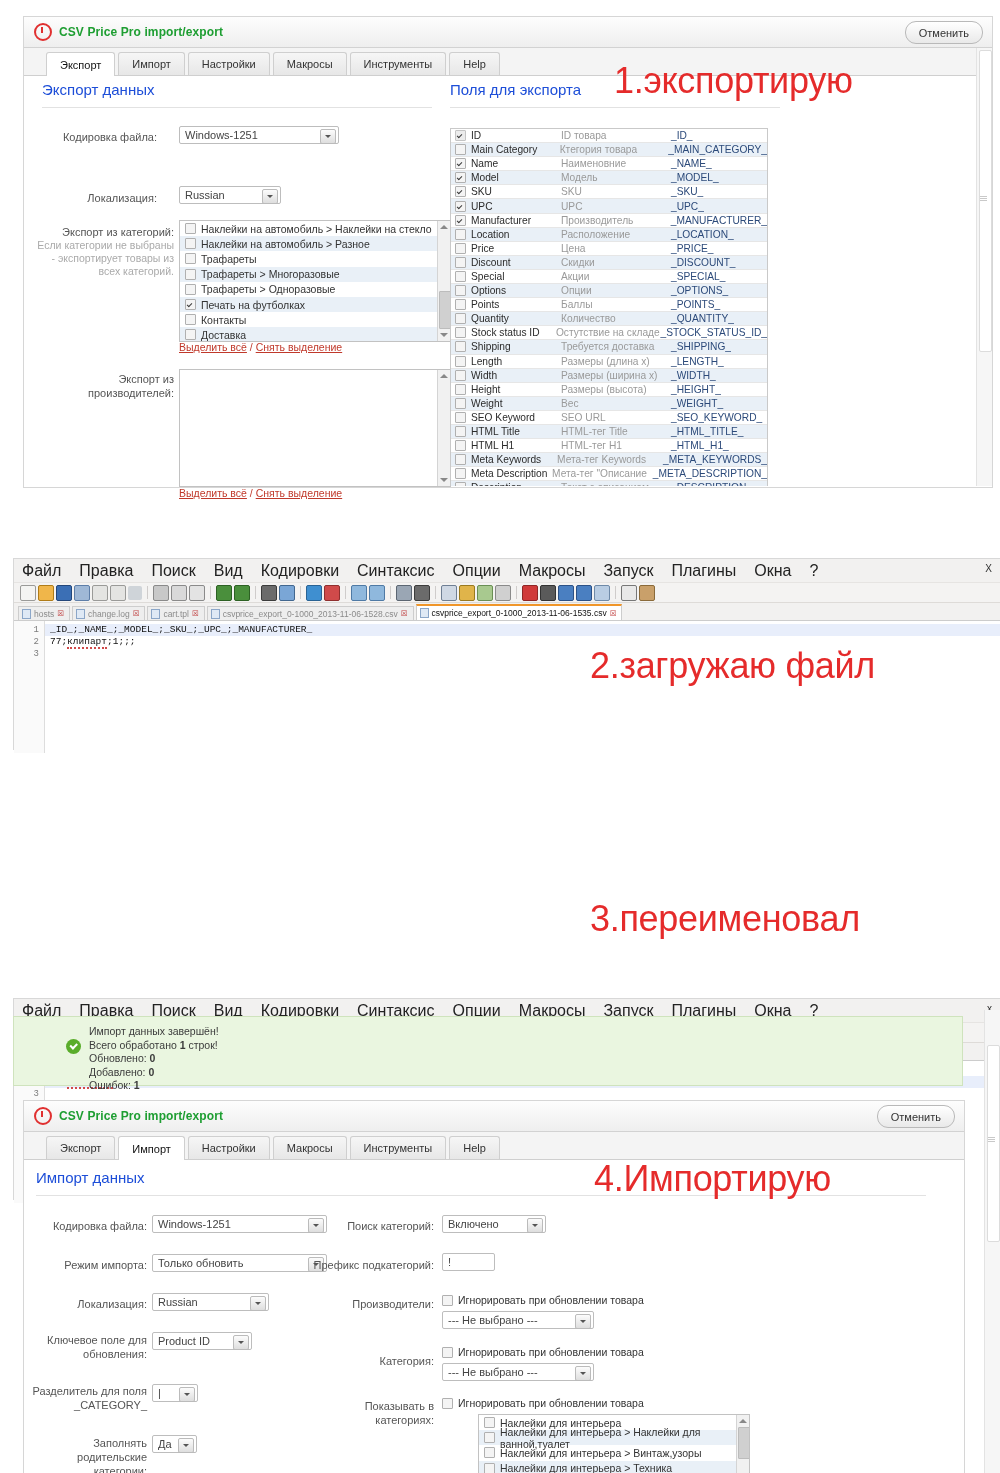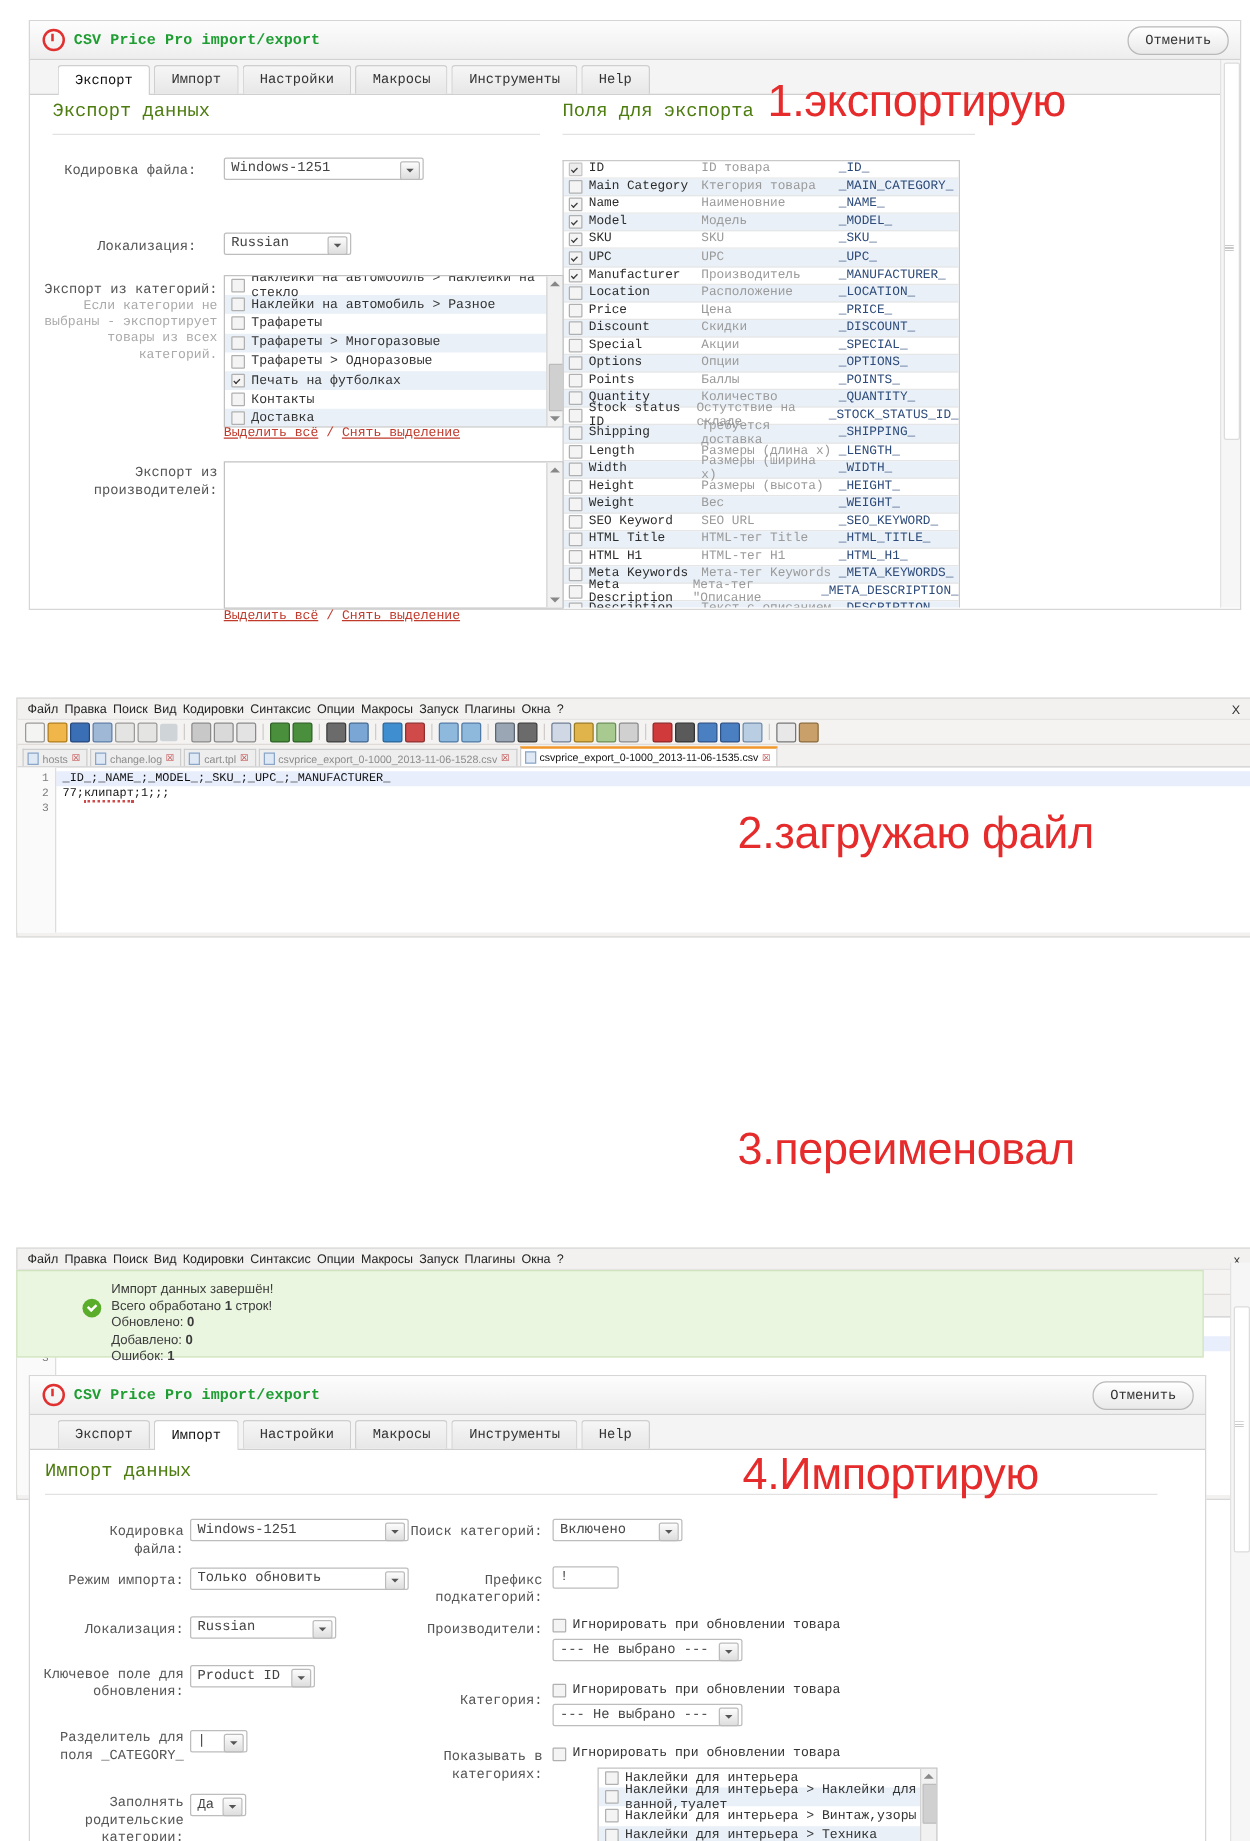--- a/index.html
+++ b/index.html
@@ -1,35 +1,35 @@
 <!DOCTYPE html>
 <html><head>
 <meta charset="utf-8">
 <style>
   html,body{margin:0;padding:0;background:#ffffff;}
   body{font-family:"Liberation Sans","DejaVu Sans",sans-serif;color:#333;}
   #page{position:relative;width:1000px;height:1473px;overflow:hidden;background:#fff;}
 
   
   .sec{position:absolute;}
-  .panel{background:#fff;border:1px solid #d6d6d6;font-family:Liberation Mono, monospace;}
+  .panel{background:#fff;border:1px solid #d6d6d6;}
   .hdrbar{height:30px;background:linear-gradient(#fdfdfd,#eeeeee);border-bottom:1px solid #d2d2d2;
           display:flex;align-items:center;padding:0 10px;position:relative;}
   .hdr-ic{width:14px;height:14px;border-radius:50%;border:2px solid #e03030;position:relative;margin-right:7px;flex:none;}
   .hdr-ic:before{content:"";position:absolute;left:5px;top:2px;width:2px;height:6px;background:#e03030;}
   .hdr-title{font-size:12px;font-weight:bold;color:#1e9e32;letter-spacing:.1px;}
   .cancel-btn{position:absolute;right:9px;top:4px;height:21px;padding:0 13px;border:1px solid #b9b9b9;
               border-radius:11px;background:linear-gradient(#ffffff,#e9e9e9);font-size:11px;color:#333;
               display:flex;align-items:center;}
   .tabrow{height:27px;background:#f4f4f4;border-bottom:1px solid #cfcfcf;display:flex;align-items:flex-end;padding-left:22px;}
   .tab{height:22px;padding:0 13px;margin-right:3px;border:1px solid #cfcfcf;border-bottom:none;
        background:linear-gradient(#f6f6f6,#e7e7e7);font-size:11px;color:#333;display:flex;align-items:center;
        border-radius:3px 3px 0 0;}
   .tab.active{background:#fff;color:#111;position:relative;top:1px;height:23px;}
-  .sect-title{font-size:15px;color:#4d7c0f;font-weight:normal;}
+  .sect-title{font-size:15px;color:#1d4ed8;font-weight:normal;}
   .sect-rule{border-bottom:1px solid #e2e2e2;}
 
   .lbl{font-size:11px;color:#555;text-align:right;line-height:14px;}
   .lbl .hint{color:#aaa;display:block;font-size:10.5px;line-height:13px;}
   .sel{height:18px;border:1px solid #bdbdbd;background:#fff;border-radius:2px;display:inline-flex;
        align-items:center;font-size:11px;color:#444;padding-left:5px;position:relative;box-sizing:border-box;}
   .sel .arw{position:absolute;right:2px;top:2px;width:14px;height:13px;border:1px solid #bbb;border-radius:2px;
             background:linear-gradient(#fcfcfc,#dedede);}
   .sel .arw:after{content:"";position:absolute;left:4px;top:5px;border-left:3px solid transparent;
                   border-right:3px solid transparent;border-top:3px solid #555;}
@@ -57,21 +57,21 @@
   .frow:nth-child(even){background:#e9f0f7;}
   .frow .c1{width:110px;display:flex;align-items:center;padding-left:4px;color:#2b2b2b;box-sizing:border-box;}
   .frow .c2{width:110px;color:#9a9a9a;box-sizing:border-box;}
   .frow .c3{flex:1;color:#2c4a7a;box-sizing:border-box;}
 
   
   .anno{position:absolute;color:#e52b2b;font-size:36px;font-weight:normal;white-space:nowrap;letter-spacing:-.3px;}
 
   
   .npp{background:#f2f1f0;position:relative;}
-  .npp-menu{display:flex;gap:5px;font-size:10px;color:#222;padding:3px 26px 2px 8px;}
+  .npp-menu{display:flex;gap:18px;font-size:16px;color:#222;padding:3px 26px 2px 8px;}
   .npp-tb{height:19px;background:#f4f3f2;border-top:1px solid #e6e4e2;border-bottom:1px solid #dedbd8;
           display:flex;align-items:center;padding-left:6px;gap:2px;}
   .ic{width:14px;height:14px;border-radius:2px;flex:none;}
   .icsep{width:1px;height:13px;background:#cfcccb;margin:0 3px;flex:none;}
   .npp-tabs{height:14px;display:flex;align-items:flex-end;padding-left:4px;background:#f2f1f0;gap:2px;}
   .ntab{height:13px;display:flex;align-items:center;font-size:8.5px;color:#8b8b8b;padding:0 5px 0 3px;
         border:1px solid #cdcdcd;border-bottom:none;background:#eeeeee;gap:3px;white-space:nowrap;}
   .ntab.act{background:#fff;color:#111;border-top:2px solid #f0962a;height:14px;}
   .ntab .di{width:7px;height:8px;background:#dfe9f5;border:1px solid #8ba6c8;flex:none;}
   .ntab .cl{font-size:7.5px;color:#c04040;font-weight:bold;}

